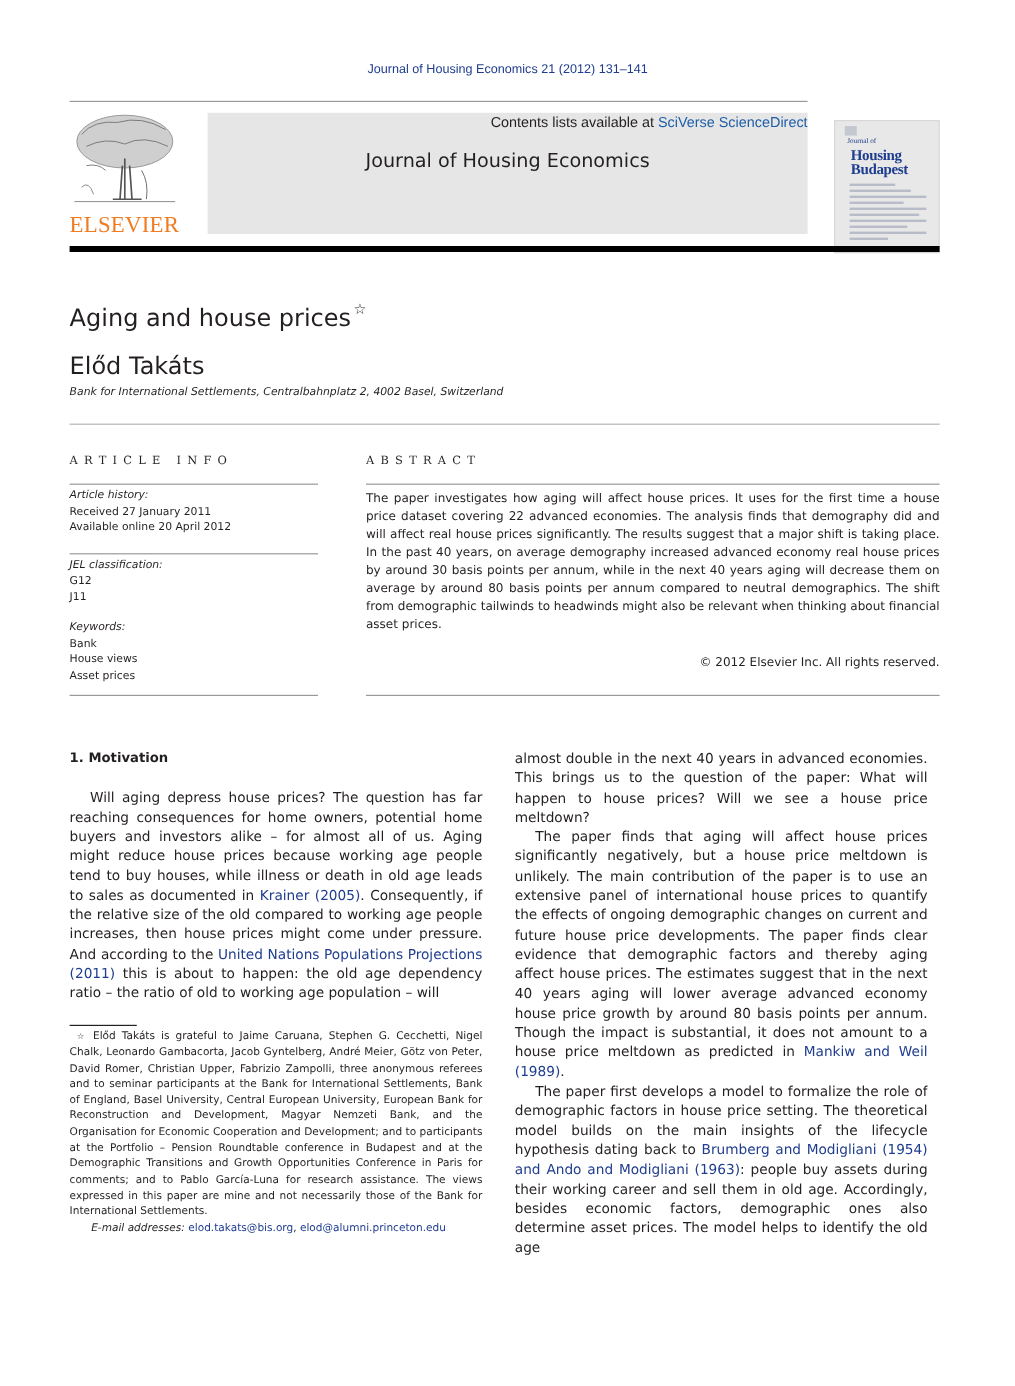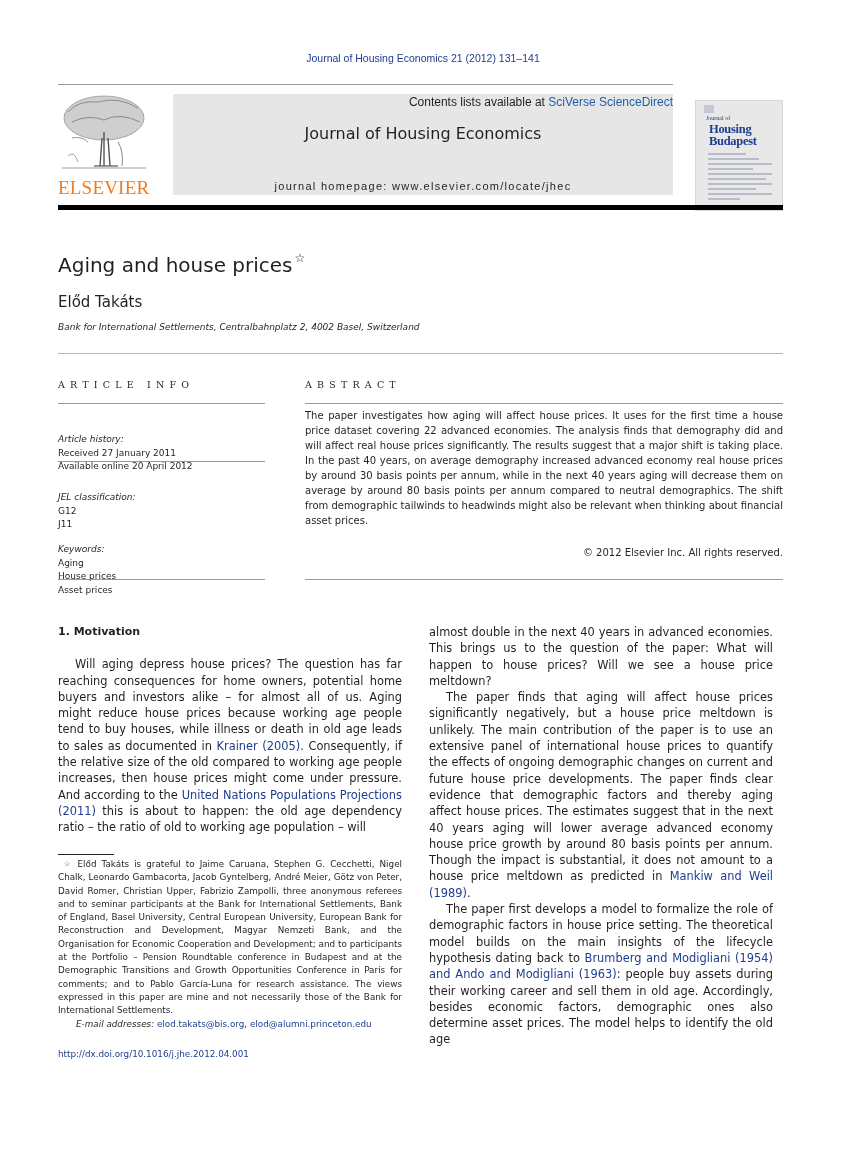--- a/index.html
+++ b/index.html
@@ -24,31 +24,31 @@
   .cover-small { position: absolute; top: 14px; left: 10px; font-size: 6px; color: #1f3d8f; font-family: "Liberation Serif", serif; }
   .cover-title { position: absolute; top: 22px; left: 13px; font-family: "Liberation Serif", serif; font-weight: bold; color: #1f3d8f; font-size: 12.5px; line-height: 12px; letter-spacing: -0.3px; }
   .cover-lines { position: absolute; top: 52px; left: 12px; width: 64px; }
   .cover-lines div { height: 2px; background: #b7bcc8; margin-bottom: 3px; }
   .cover-logo { position: absolute; top: 4px; left: 8px; width: 10px; height: 8px; background: #c4c8d0; }
 
   .rule-thick { position: absolute; top: 205px; left: 58px; width: 725px; height: 5px; background: #000; }
 
   .article-title { position: absolute; top: 253px; left: 58px; font-size: 20px; color: #231f20; }
   .article-title .star { font-size: 12px; vertical-align: top; position: relative; top: -2px; margin-left: 2px; }
-  .author { position: absolute; top: 293px; left: 58px; font-size: 15px; color: #231f20; }
+  .author { position: absolute; top: 293px; left: 58px; font-size: 20px; color: #231f20; }
   .affil { position: absolute; top: 322px; left: 58px; font-size: 9px; font-style: italic; color: #231f20; }
 
   .rule-mid { position: absolute; top: 353px; left: 58px; width: 725px; height: 1px; background: #b5b5b5; }
 
   .info-head, .abs-head { position: absolute; top: 379px; font-family: "DejaVu Serif", serif; font-size: 9.5px; letter-spacing: 5.2px; color: #231f20; text-align: right; }
   .info-head { left: 58px; }
   .abs-head { left: 305px; }
   .info-rule { position: absolute; left: 58px; width: 207px; height: 1px; background: #9a9a9a; }
   .info-block { position: absolute; left: 58px; width: 207px; font-size: 9px; line-height: 13.5px; color: #231f20; }
-  .info-block .lbl { font-style: italic; margin-top: 26px; }
+  .info-block .lbl { font-style: italic; }
 
   .abs-rule { position: absolute; left: 305px; width: 478px; height: 1px; background: #9a9a9a; }
   .abstract { position: absolute; top: 408px; left: 305px; width: 478px; font-size: 10px; line-height: 15px; text-align: justify; color: #231f20; }
   .copyright { position: absolute; top: 527px; left: 305px; width: 478px; text-align: right; font-size: 10px; color: #231f20; margin-top: 20px; }
 
   .col { position: absolute; width: 344px; font-size: 11.4px; line-height: 16.3px; text-align: justify; color: #231f20; }
   .col-left { left: 58px; top: 624px; }
   .col-right { left: 429px; top: 624px; }
   .sec-head { font-weight: bold; font-size: 11px; margin-bottom: 16px; }
   .para { text-indent: 17px; }
@@ -84,21 +84,20 @@
     </g>
   </svg>
   <div class="logo-word">ELSEVIER</div>
 </div>
 
 <div class="banner">
   <div class="banner-contents">
     <span>Contents lists available at </span><span class="link">SciVerse ScienceDirect</span>
   </div>
   <div class="banner-title">Journal of Housing Economics</div>
-  <div class="banner-home">journal homepage: www.elsevier.com/locate/jhec</div>
 </div>
 
 <div class="cover">
   <div class="cover-logo"></div>
   <div class="cover-small">Journal of</div>
   <div class="cover-title">
     <div>Housing</div>
     <div>Budapest</div>
   </div>
   <div class="cover-lines">
@@ -135,22 +134,22 @@
   <div>Available online 20 April 2012</div>
 </div>
 <div class="info-rule" style="top:461px"></div>
 <div class="info-block" style="top:465px">
   <div class="lbl">JEL classification:</div>
   <div>G12</div>
   <div>J11</div>
 </div>
 <div class="info-block" style="top:517px">
   <div class="lbl">Keywords:</div>
-  <div>Aging</div>
-  <div>House prices</div>
+  <div>Bank</div>
+  <div>House views</div>
   <div>Asset prices</div>
 </div>
 <div class="info-rule" style="top:579px"></div>
 
 <div class="abs-rule" style="top:403px"></div>
 <div class="abstract">The paper investigates how aging will affect house prices. It uses for the first time a house price dataset covering 22 advanced economies. The analysis finds that demography did and will affect real house prices significantly. The results suggest that a major shift is taking place. In the past 40 years, on average demography increased advanced economy real house prices by around 30 basis points per annum, while in the next 40 years aging will decrease them on average by around 80 basis points per annum compared to neutral demographics. The shift from demographic tailwinds to headwinds might also be relevant when thinking about financial asset prices.</div>
 <div class="copyright">© 2012 Elsevier Inc. All rights reserved.</div>
 <div class="abs-rule" style="top:579px"></div>
 
 <div class="col col-left">
@@ -164,14 +163,13 @@
   <div class="para"><span>The paper first develops a model to formalize the role of demographic factors in house price setting. The theoretical model builds on the main insights of the lifecycle hypothesis dating back to </span><span class="link">Brumberg and Modigliani (1954) and Ando and Modigliani (1963)</span><span>: people buy assets during their working career and sell them in old age. Accordingly, besides economic factors, demographic ones also determine asset prices. The model helps to identify the old age</span></div>
 </div>
 
 <div class="fn-rule"></div>
 <div class="footnote">
   <div><span class="star">☆</span> <span>Előd Takáts is grateful to Jaime Caruana, Stephen G. Cecchetti, Nigel Chalk, Leonardo Gambacorta, Jacob Gyntelberg, André Meier, Götz von Peter, David Romer, Christian Upper, Fabrizio Zampolli, three anonymous referees and to seminar participants at the Bank for International Settlements, Bank of England, Basel University, Central European University, European Bank for Reconstruction and Development, Magyar Nemzeti Bank, and the Organisation for Economic Cooperation and Development; and to participants at the Portfolio – Pension Roundtable conference in Budapest and at the Demographic Transitions and Growth Opportunities Conference in Paris for comments; and to Pablo García-Luna for research assistance. The views expressed in this paper are mine and not necessarily those of the Bank for International Settlements.</span></div>
   <div class="email"><span class="lbl">E-mail addresses:</span> <span class="link">elod.takats@bis.org</span><span>, </span><span class="link">elod@alumni.princeton.edu</span></div>
 </div>
 
 <div class="front-matter">
-  <div class="doi">http://dx.doi.org/10.1016/j.jhe.2012.04.001</div>
 </div>
 
 </body></html>

